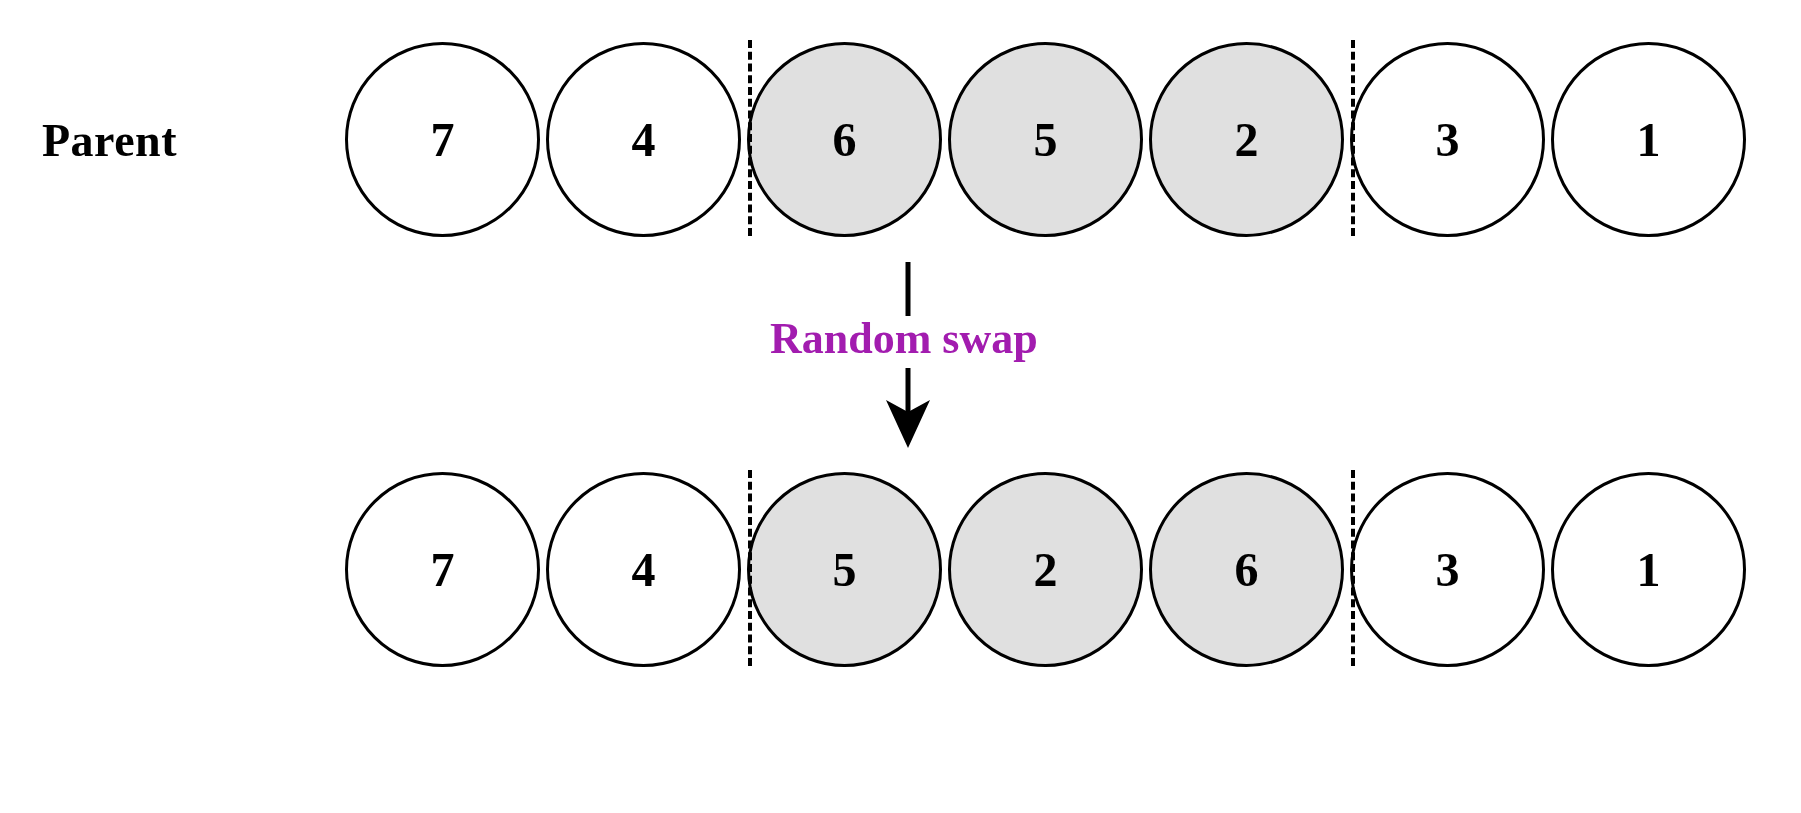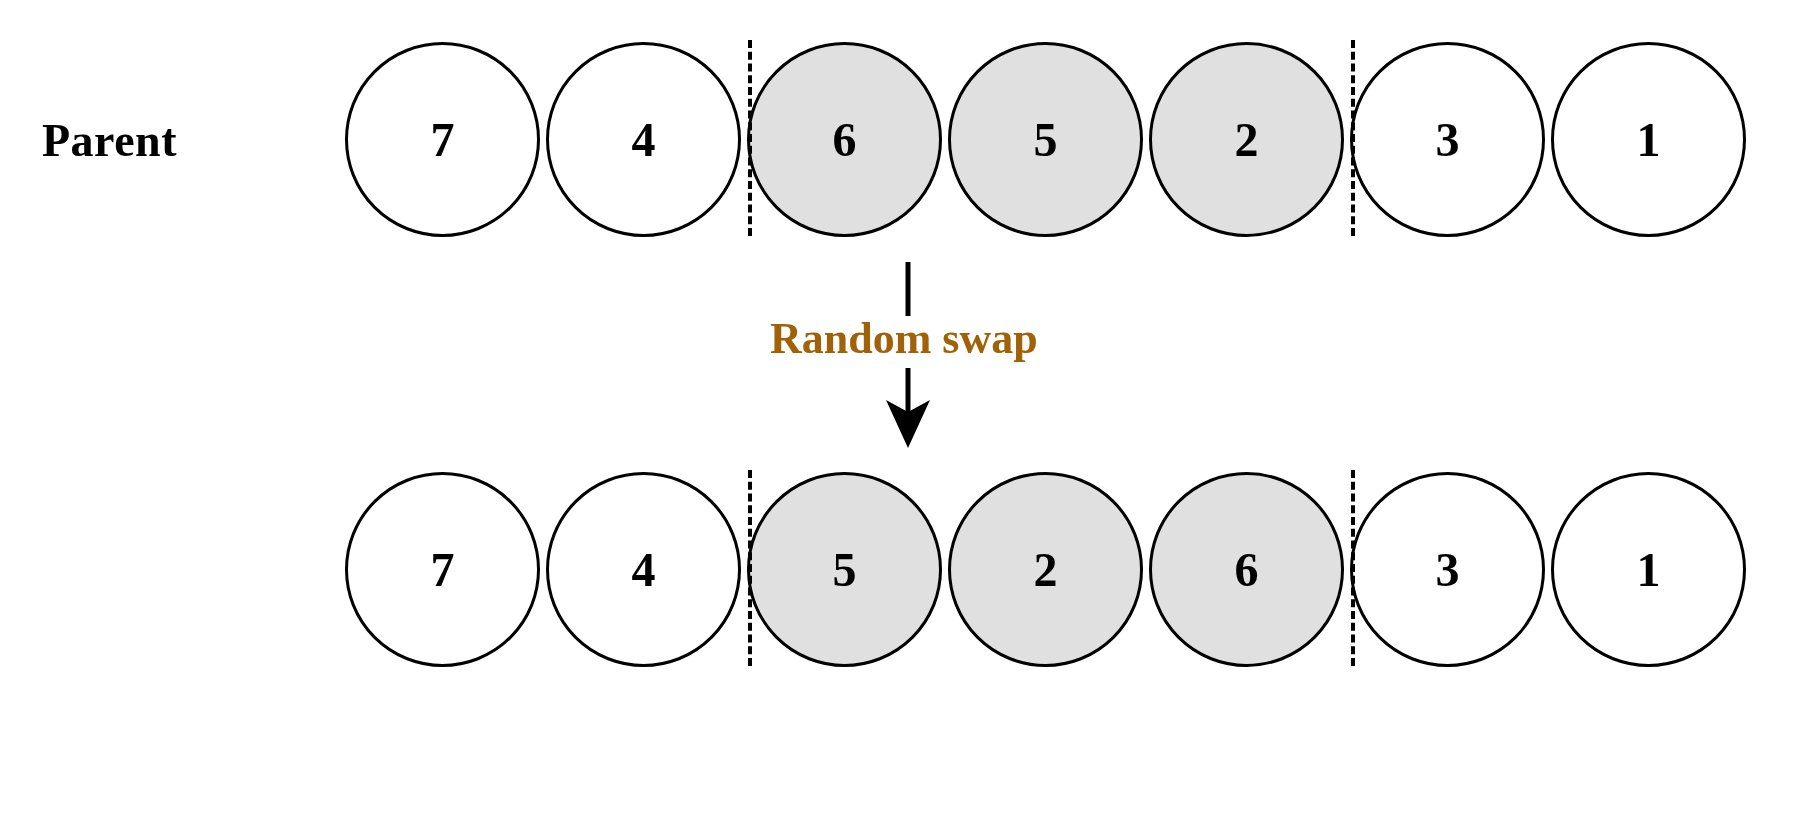--- a/index.html
+++ b/index.html
@@ -83,21 +83,21 @@
     height: 813px;
     pointer-events: none;
   }
   #swap-label {
     position: absolute;
     left: 766px;
     top: 316px;
     font-family: "Liberation Serif", "DejaVu Serif", serif;
     font-weight: bold;
     font-size: 44px;
-    color: #a16207;
+    color: #a21caf;
     white-space: nowrap;
     background: #ffffff;
     padding: 0 4px;
     line-height: 1.05;
   }
 </style>
 </head>
 <body>
 
 <div id="canvas">

